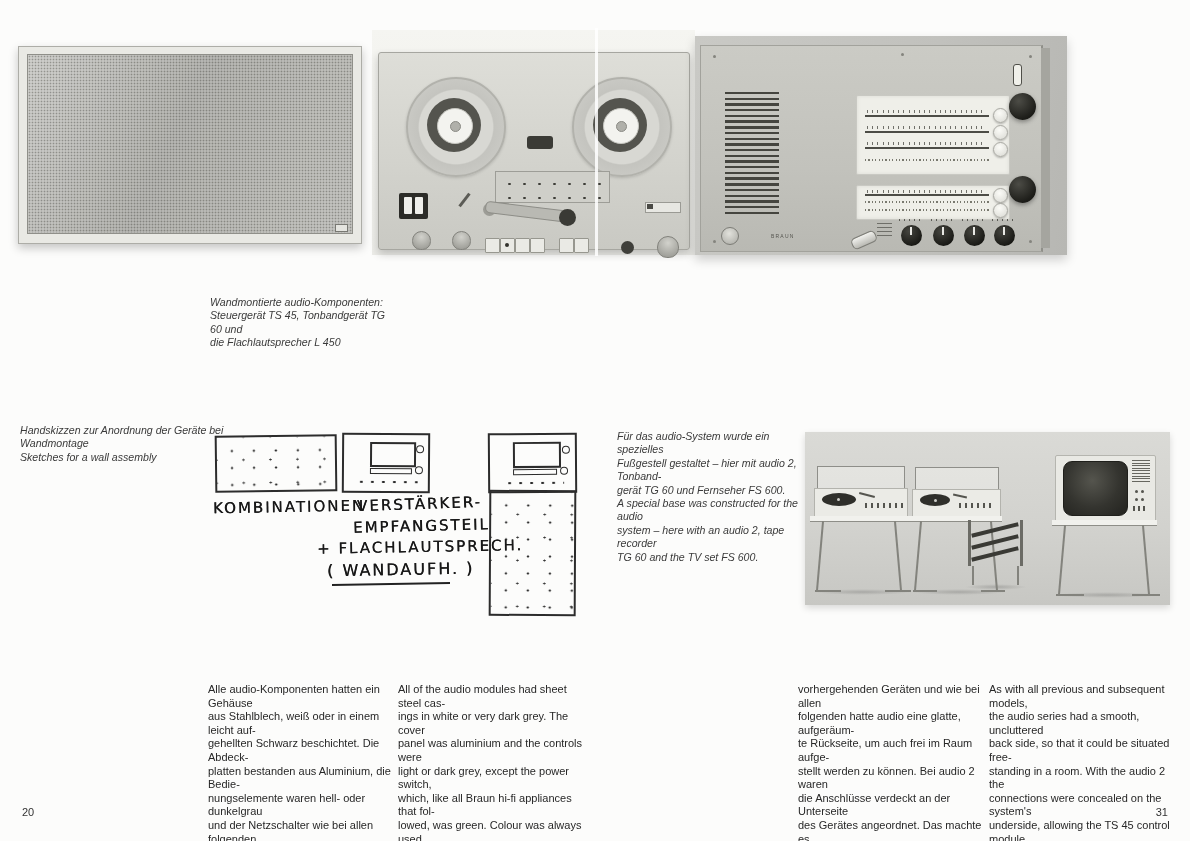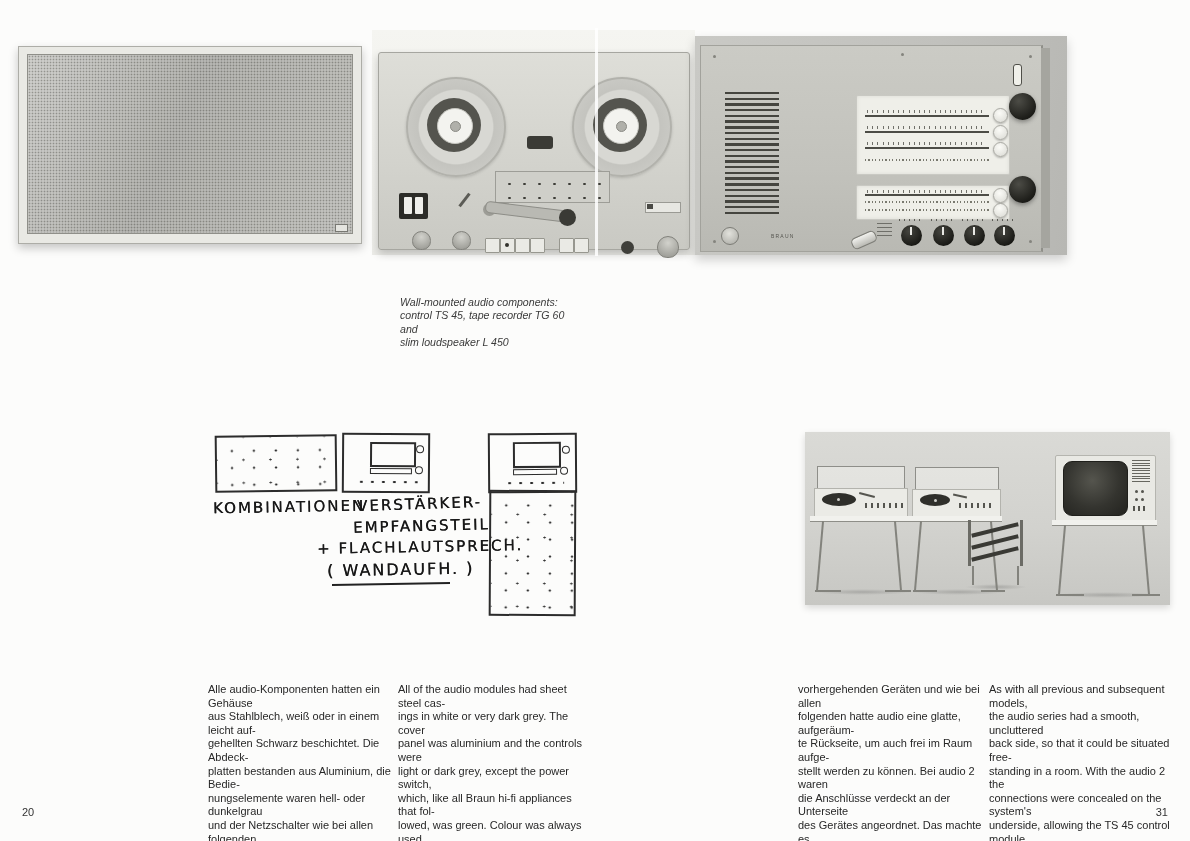--- a/index.html
+++ b/index.html
@@ -223,25 +223,34 @@
       <div class="rknob" style="left:293px;"></div>
     </div>
     <div class="ctrl-side"></div>
     <div class="handle"></div>
     <div class="bigknob" style="left:314px;top:57px;"></div>
     <div class="bigknob" style="left:314px;top:140px;"></div>
   </div>
 
   <div class="abs fold-line"></div>
 
-  <div class="abs cap lines" style="left:400px;top:296px;width:182px;">Wall-mounted audio components:
-control TS 45, tape recorder TG 60 and
-slim loudspeaker L 450</div>
-
-
+  <div class="abs cap lines" style="left:210px;top:296px;width:186px;">Wandmontierte audio-Komponenten:
+Steuergerät TS 45, Tonbandgerät TG 60 und
+die Flachlautsprecher L 450</div>
+
+  <div class="abs cap lines" style="left:20px;top:424px;width:210px;">Handskizzen zur Anordnung der Geräte bei
+Wandmontage
+Sketches for a wall assembly</div>
+
+  <div class="abs cap lines" style="left:617px;top:430px;width:192px;">Für das audio-System wurde ein spezielles
+Fußgestell gestaltet – hier mit audio 2, Tonband-
+gerät TG 60 und Fernseher FS 600.
+A special base was constructed for the audio
+system – here with an audio 2, tape recorder
+TG 60 and the TV set FS 600.</div>
 
   <div class="abs sketch">
 
     <div class="sk-rect sk-dots" style="left:10px;top:10px;width:118px;height:53px;transform:rotate(-.7deg);"></div>
     <div class="sk-rect" style="left:137px;top:8px;width:84px;height:56px;transform:rotate(.4deg);">
       <div class="sk-win" style="left:26px;top:7px;width:42px;height:21px;"></div>
       <div class="sk-circle" style="left:72px;top:10px;"></div>
       <div class="sk-slider" style="left:26px;top:33px;width:40px;"></div>
       <div class="sk-circle" style="left:71px;top:31px;"></div>
       <div class="sk-dotrow" style="left:12px;top:45px;width:62px;"></div>

